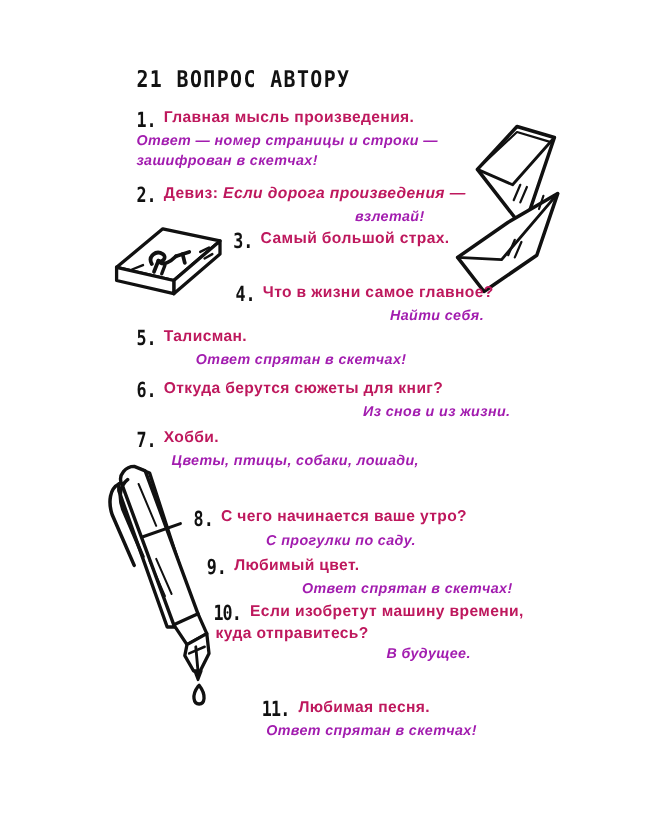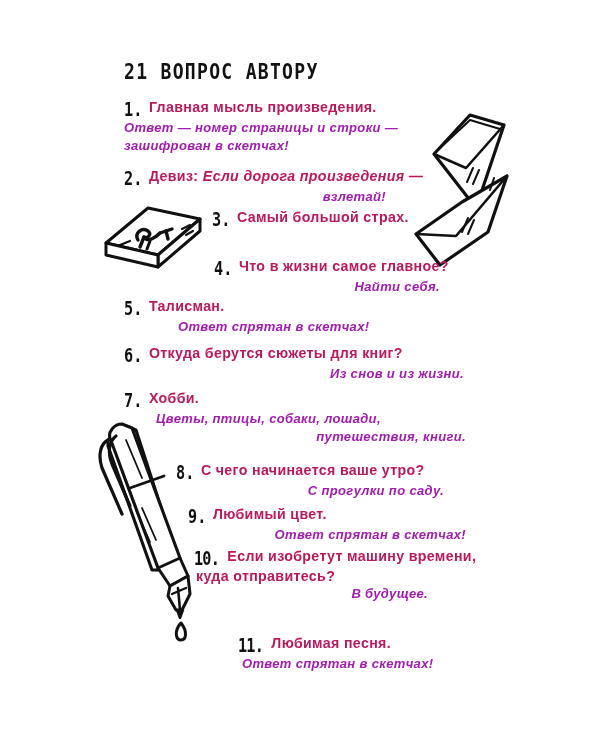--- a/index.html
+++ b/index.html
@@ -242,31 +242,30 @@
     </div>
   </div>
 
   <div class="qa" id="item-7">
     <div class="qa-row">
       <span class="num">7.</span>
       <span class="q">Хобби.</span>
     </div>
     <div class="ans-block">
       <div class="a" style="padding-left:32px;">Цветы, птицы, собаки, лошади,</div>
-      <div class="a indent-r" style="width:342px;">путешествия, книги.</div>
     </div>
   </div>
 
   <div class="qa" id="item-8">
     <div class="qa-row">
       <span class="num">8.</span>
       <span class="q">С чего начинается ваше утро?</span>
     </div>
     <div class="ans-block">
-      <div class="a indent-r" style="width:268px;">С прогулки по саду.</div>
+      <div class="a indent-r" style="width:268px;text-align:center;">С прогулки по саду.</div>
     </div>
   </div>
 
   <div class="qa" id="item-9">
     <div class="qa-row">
       <span class="num">9.</span>
       <span class="q">Любимый цвет.</span>
     </div>
     <div class="ans-block">
       <div class="a indent-r" style="width:278px;">Ответ спрятан в скетчах!</div>

